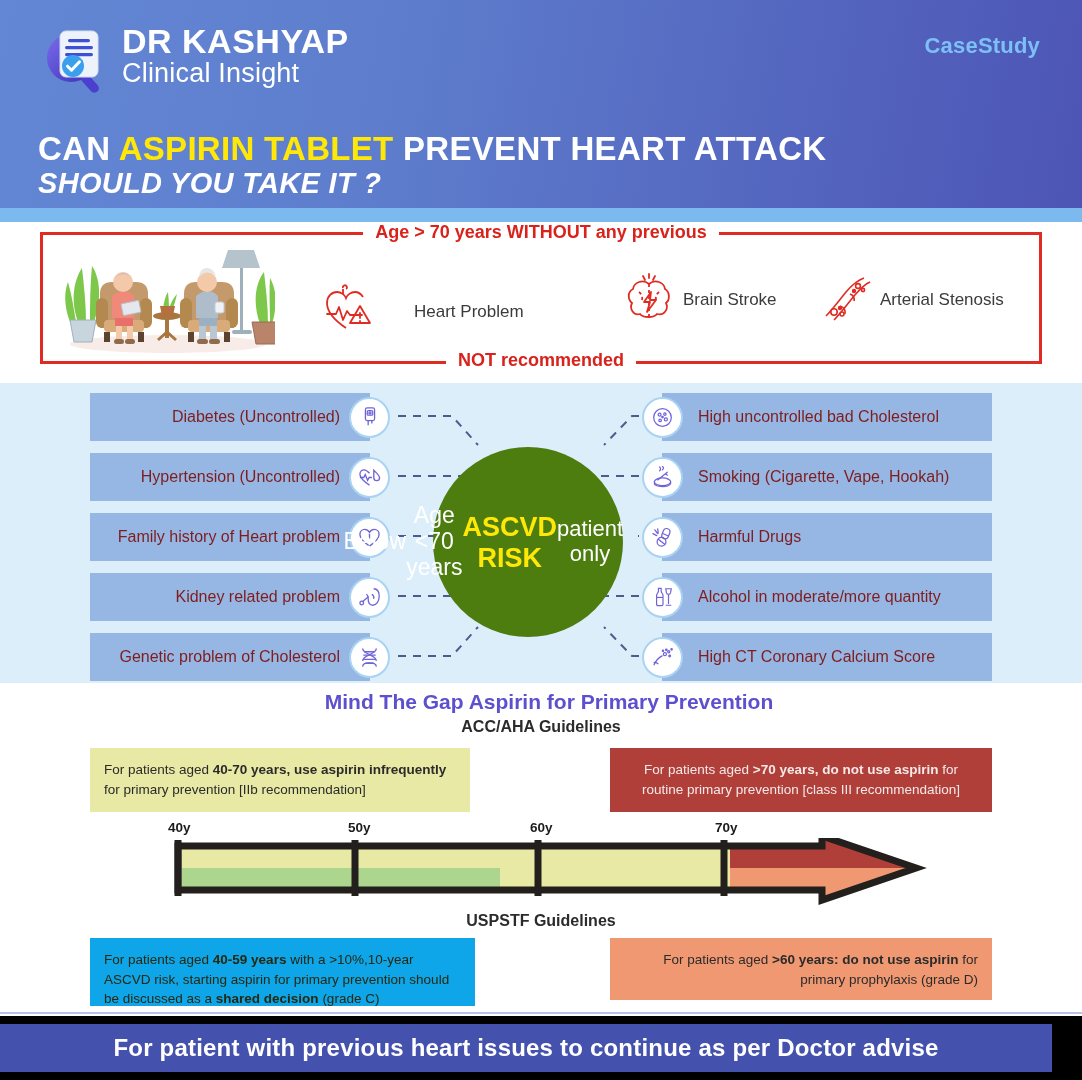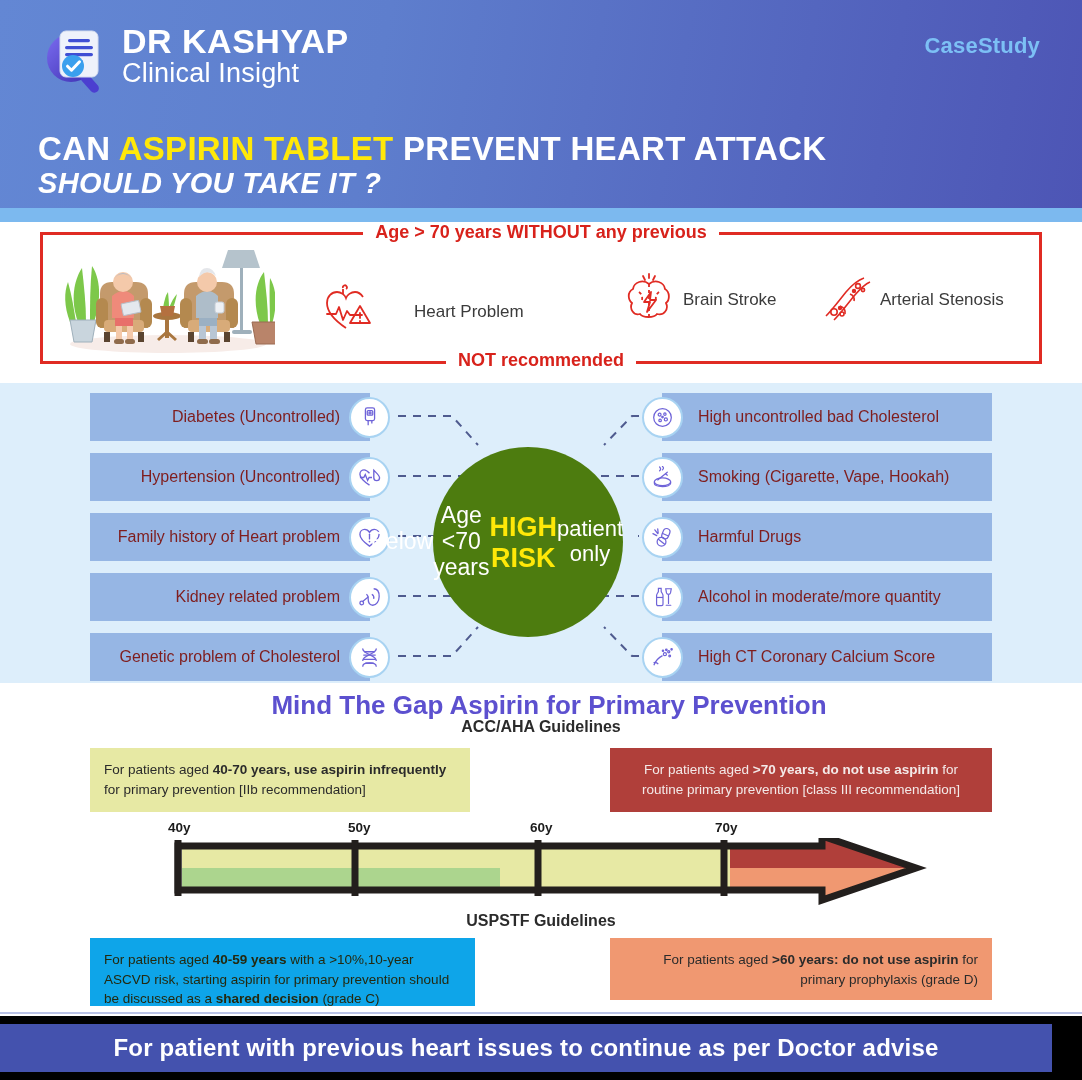--- a/index.html
+++ b/index.html
@@ -106,21 +106,21 @@
   }
   .cc-l1 { font-size:23px; font-weight:400; }
   .cc-l2 { font-size:23px; font-weight:400; }
   .cc-l3 { font-size:27px; font-weight:700; color:#ffe808; margin:2px 0 1px; }
   .cc-l4 { font-size:22px; font-weight:400; }
   .connectors { position:absolute; left:0; top:383px; width:1082px; height:300px; pointer-events:none; }
 
   
   .mind-title {
     position:absolute; left:0; right:0; top:690px; text-align:center;
-    font-size:26px; font-weight:700; color:#5c50cf;padding-left:16px;
+    font-size:21px; font-weight:700; color:#5c50cf;padding-left:16px;
   }
   .acc-title {
     position:absolute; left:0; right:0; top:718px; text-align:center;
     font-size:16px; font-weight:700; color:#2b2b2b;
   }
   .gl-box { position:absolute; padding:12px 14px; font-size:13.5px; line-height:1.45; }
   .gl-acc-left {
     left:90px; top:748px; width:380px; height:64px;
     background:#e7e9a4; color:#2b2b2b;
   }
@@ -391,21 +391,21 @@
         <path d="M5 3 C5 8 19 10 19 15 M19 3 C19 8 5 10 5 15"></path>
         <path d="M5 21 C5 17 19 16 19 21"></path>
         <path d="M7 6h10M6 9.5h12M6 14h12M8 18h8"></path>
       </svg>
     </div>
   </div>
 
   <div class="center-circle">
     <div class="cc-l1">Below</div>
     <div class="cc-l2">Age &lt;70 years</div>
-    <div class="cc-l3">HIGH RISK</div>
+    <div class="cc-l3">ASCVD RISK</div>
     <div class="cc-l4">patient only</div>
   </div>
 
   <div class="risk-row risk-right" style="top:459px">
     <div class="risk-bar">Smoking (Cigarette, Vape, Hookah)</div>
     <div class="risk-icon">
       <svg width="23" height="23" viewBox="0 0 24 24" fill="none" stroke="#6e63d8" stroke-width="1.3">
         <ellipse cx="12" cy="16.5" rx="8.5" ry="4"></ellipse>
         <path d="M3.5 16.5 v1.6 C3.5 20 7.3 21.4 12 21.4 S20.5 20 20.5 18.1 V16.5"></path>
         <path d="M7 14.5 L17 6.5" stroke-linecap="round"></path>

